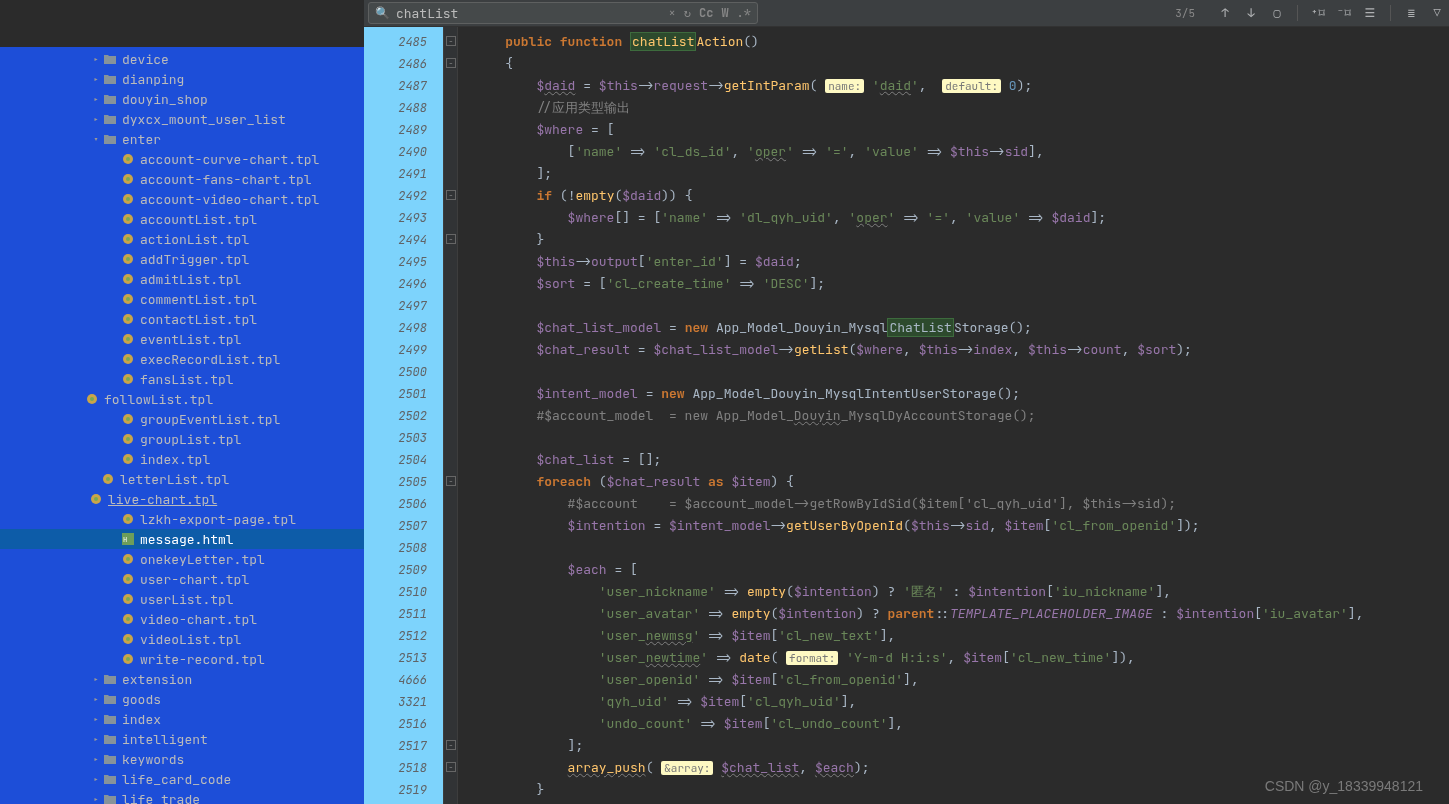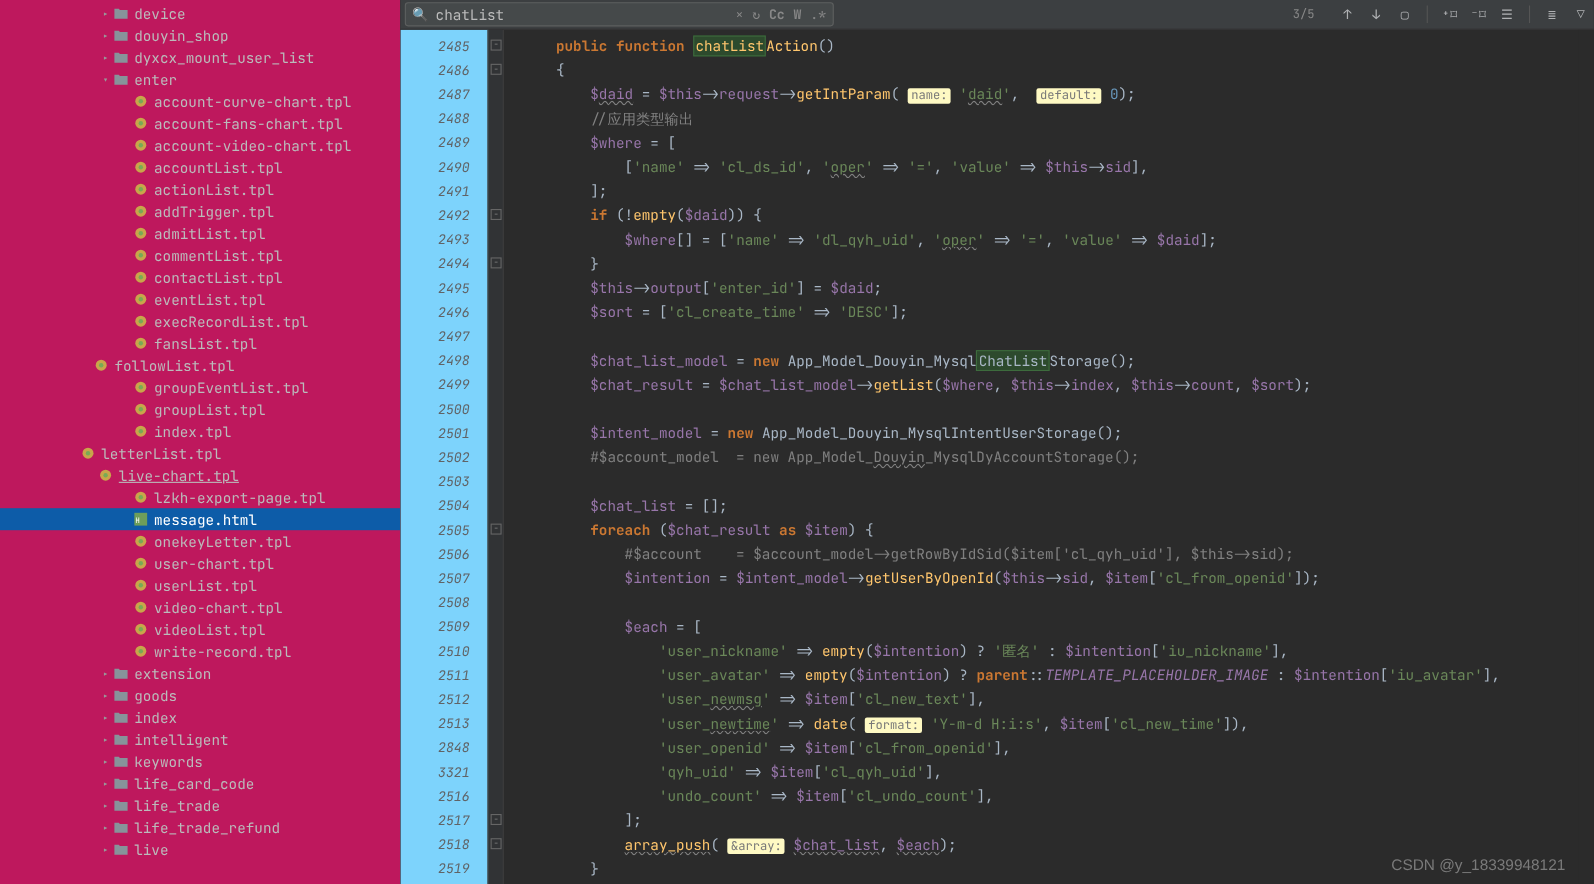--- a/index.html
+++ b/index.html
@@ -11,23 +11,24 @@
       overflow: hidden;
       width: 1449px;
       height: 804px;
       position: relative;
     }
     .container { display: flex; height: 100%; }
     
     
     .sidebar {
       width: 364px;
-      background: #be185d;
+      background: #1d4ed8;
       overflow-y: auto;
       padding-top: 2px;
+      margin-top: 47px;
     }
     .tree-item {
       display: flex;
       align-items: center;
       height: 20px;
       color: #bbbbbb;
       cursor: pointer;
       white-space: nowrap;
     }
     .tree-item.selected { background: #0d5ca8; color: #fff; }
@@ -149,20 +150,29 @@
         </span>
         <span class="label">device</span>
       </div>
       <div class="tree-item" style="padding-left: 90px;">
         <span class="arrow"></span>
         <span class="icon folder-icon">
           <svg width="14" height="12" viewBox="0 0 14 12">
             <path d="M1 2h4l1 1h7v8H1z"></path>
           </svg>
         </span>
+        <span class="label">dianping</span>
+      </div>
+      <div class="tree-item" style="padding-left: 90px;">
+        <span class="arrow"></span>
+        <span class="icon folder-icon">
+          <svg width="14" height="12" viewBox="0 0 14 12">
+            <path d="M1 2h4l1 1h7v8H1z"></path>
+          </svg>
+        </span>
         <span class="label">douyin_shop</span>
       </div>
       <div class="tree-item" style="padding-left: 90px;">
         <span class="arrow"></span>
         <span class="icon folder-icon">
           <svg width="14" height="12" viewBox="0 0 14 12">
             <path d="M1 2h4l1 1h7v8H1z"></path>
           </svg>
         </span>
         <span class="label">dyxcx_mount_user_list</span>
@@ -329,21 +339,21 @@
       <div class="tree-item no-arrow" style="padding-left: 108px;">
         <span class="arrow"></span>
         <span class="icon file-icon">
           <svg width="12" height="12" viewBox="0 0 12 12">
             <circle cx="6" cy="6" r="5" fill="#c9a54a"></circle>
             <circle cx="6" cy="6" r="2" fill="#7a5"></circle>
           </svg>
         </span>
         <span class="label">index.tpl</span>
       </div>
-      <div class="tree-item no-arrow" style="padding-left: 60px;">
+      <div class="tree-item no-arrow" style="padding-left: 88px;">
         <span class="arrow"></span>
         <span class="icon file-icon">
           <svg width="12" height="12" viewBox="0 0 12 12">
             <circle cx="6" cy="6" r="5" fill="#c9a54a"></circle>
             <circle cx="6" cy="6" r="2" fill="#7a5"></circle>
           </svg>
         </span>
         <span class="label">letterList.tpl</span>
       </div>
       <div class="tree-item no-arrow" style="padding-left: 76px; text-decoration: underline;">
@@ -569,21 +579,21 @@
           <div>2504</div>
           <div>2505</div>
           <div>2506</div>
           <div>2507</div>
           <div>2508</div>
           <div>2509</div>
           <div>2510</div>
           <div>2511</div>
           <div>2512</div>
           <div>2513</div>
-          <div>2848</div>
+          <div>4666</div>
           <div>3321</div>
           <div>2516</div>
           <div>2517</div>
           <div>2518</div>
           <div>2519</div>
           <div>2520</div>
         </div>
       <div class="fold-strip" id="fold">
           <div class="fold-mark" style="top: 9px;">−</div>
           <div class="fold-mark" style="top: 31px;">−</div>

